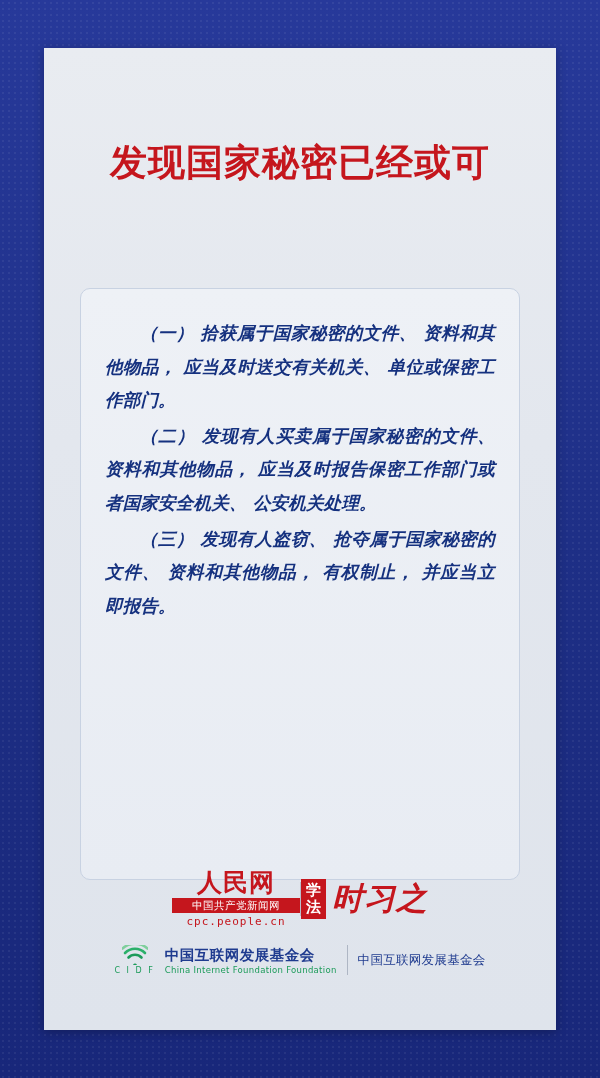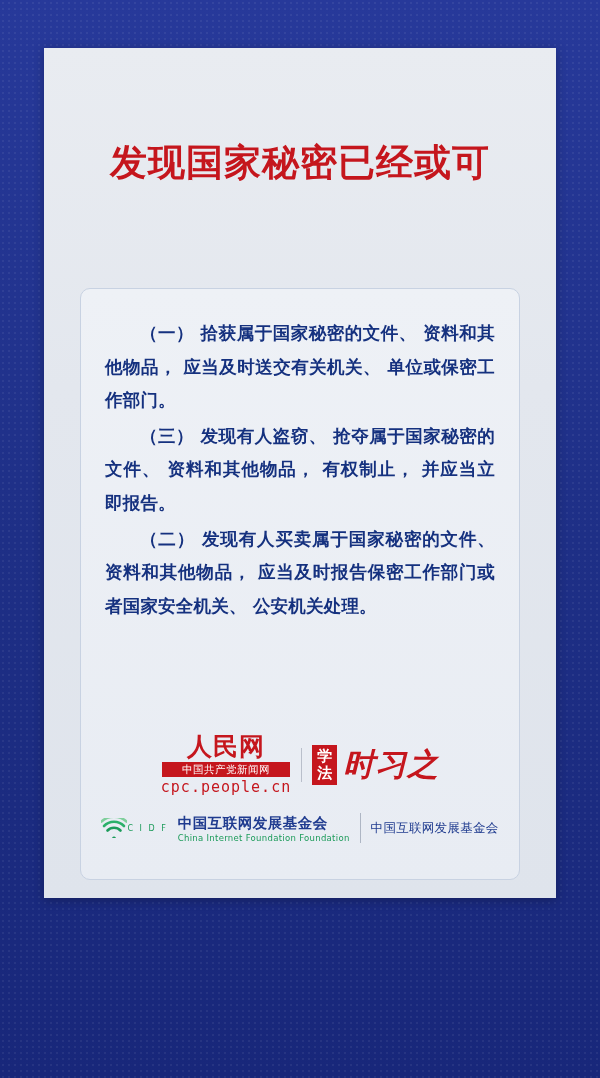--- a/index.html
+++ b/index.html
@@ -27,21 +27,21 @@
     inset: 0;
     background-image: radial-gradient(rgba(255,255,255,0.06) 1px, transparent 1px);
     background-size: 6px 6px;
     pointer-events: none;
   }
   .card {
     position: absolute;
     left: 44px;
     top: 48px;
     width: 512px;
-    height: 850px;
+    height: 982px;
     background: linear-gradient(180deg, #e9ecf1 0%, #e3e7ee 40%, #dfe4ec 100%);
     box-shadow: 0 2px 10px rgba(0,0,0,0.25);
     box-sizing: border-box;
   }
   .title {
     position: absolute;
     left: 0;
     top: 86px;
     width: 100%;
     text-align: center;
@@ -73,32 +73,32 @@
   .para {
     color: #15317f;
     font-family: "DejaVu Serif", "Liberation Serif", serif;
     font-weight: bold;
     font-size: 17.5px;
     line-height: 1.92;
     text-align: justify;
     text-indent: 2em;
     margin: 0 0 2px 0;
     letter-spacing: 0.2px;
+    font-style: italic;
   }
   .footer {
     position: absolute;
     left: 0;
     bottom: 54px;
     width: 100%;
   }
   .logos {
     display: flex;
     align-items: center;
     justify-content: center;
-    gap: 10px;
   }
   .people-logo {
     display: flex;
     flex-direction: column;
     align-items: center;
     line-height: 1;
   }
   .people-logo .cn {
     color: #c5161d;
     font-family: "DejaVu Serif", "Liberation Serif", serif;
@@ -111,21 +111,21 @@
     background: #c5161d;
     color: #ffffff;
     font-size: 10.5px;
     padding: 2px 20px;
     letter-spacing: 0.5px;
     font-family: "DejaVu Sans", sans-serif;
   }
   .people-logo .url {
     margin-top: 3px;
     color: #c5161d;
-    font-size: 15px;
+    font-size: 11px;
     font-family: "DejaVu Sans Mono", monospace;
     letter-spacing: 1px;
   }
   .divider-v {
     width: 1px;
     height: 34px;
     background: #b9bfcb;
   }
   .xuexi {
     display: flex;
@@ -156,21 +156,21 @@
   }
   .cidf-row {
     margin-top: 18px;
     display: flex;
     align-items: center;
     justify-content: center;
     gap: 10px;
   }
   .cidf-mark {
     display: flex;
-    flex-direction: row;
+    flex-direction: column;
     align-items: center;
     line-height: 1;
   }
   .wifi-icon {
     width: 26px;
     height: 20px;
   }
   .cidf-mark .abbr {
     margin-top: 2px;
     font-size: 8px;
@@ -212,22 +212,22 @@
 
 <div class="poster">
   <div class="card">
 
     <div class="title">
       <span class="line">发现国家秘密已经或可</span>
     </div>
 
     <div class="content-box">
       <p class="para">（一） 拾获属于国家秘密的文件、 资料和其他物品， 应当及时送交有关机关、 单位或保密工作部门。</p>
+      <p class="para">（二） 发现有人买卖属于国家秘密的文件、 资料和其他物品， 应当及时报告保密工作部门或者国家安全机关、 公安机关处理。</p>
       <p class="para">（三） 发现有人盗窃、 抢夺属于国家秘密的文件、 资料和其他物品， 有权制止， 并应当立即报告。</p>
-      <p class="para">（二） 发现有人买卖属于国家秘密的文件、 资料和其他物品， 应当及时报告保密工作部门或者国家安全机关、 公安机关处理。</p>
     </div>
 
     <div class="footer">
 
       <div class="logos">
         <div class="people-logo">
           <div class="cn">人民网</div>
           <div class="sub">中国共产党新闻网</div>
           <div class="url">cpc.people.cn</div>
         </div>

